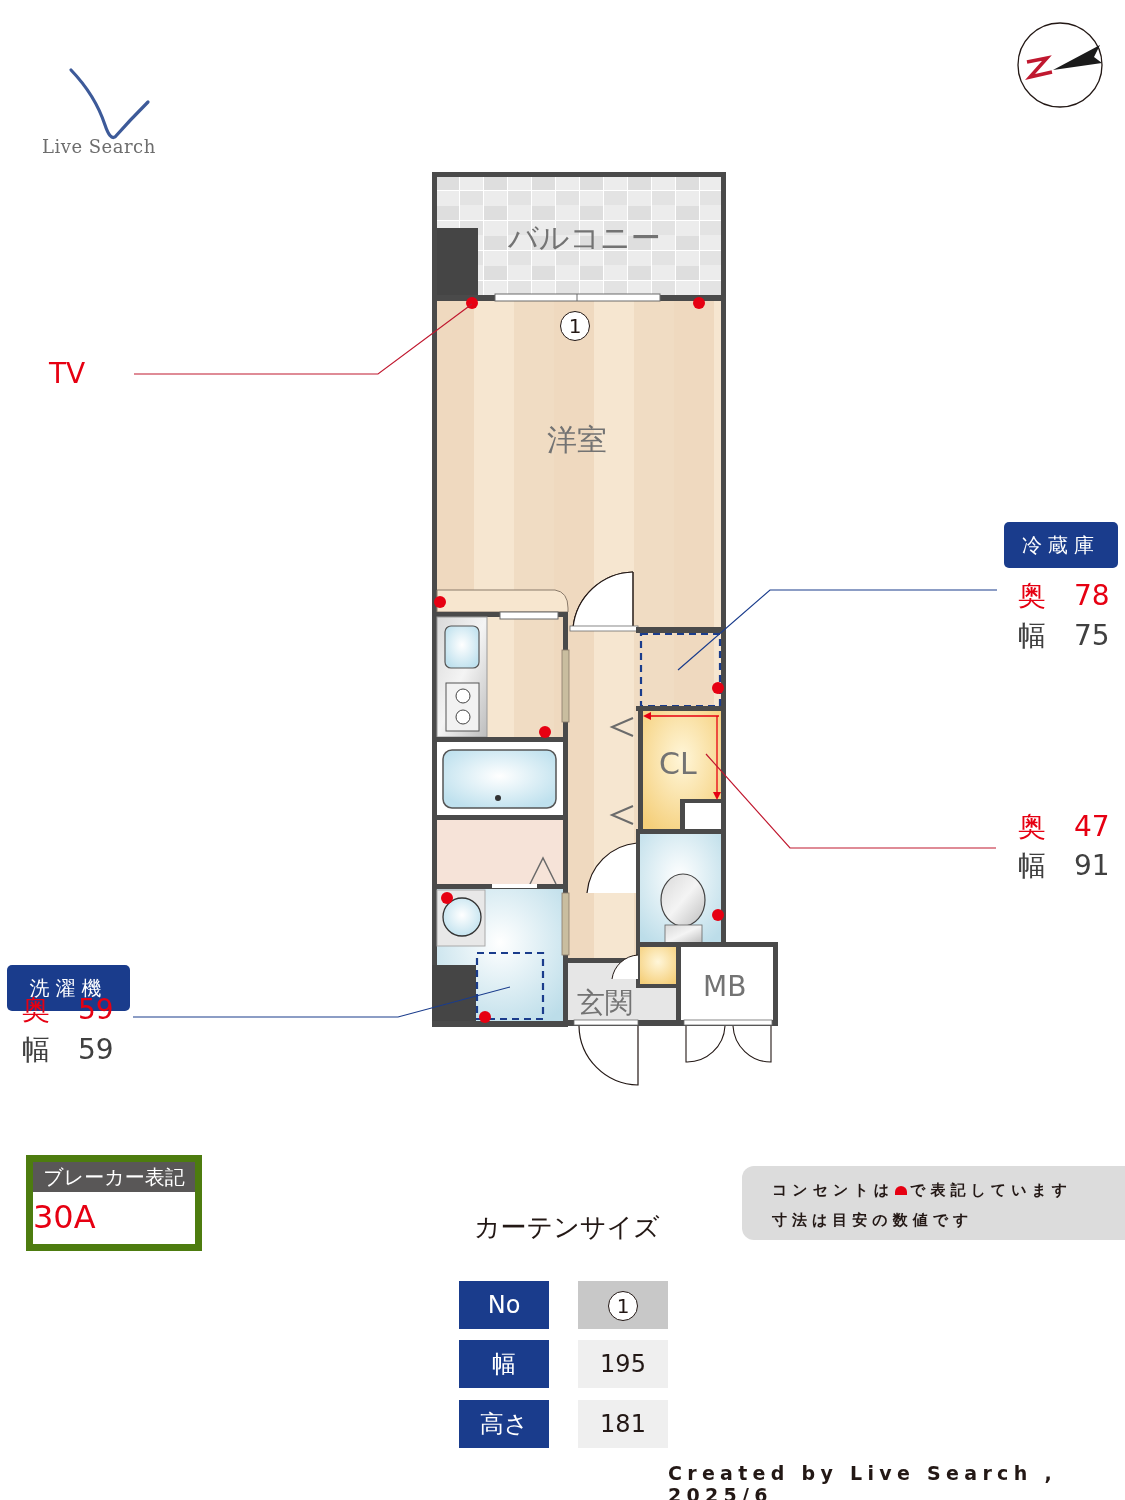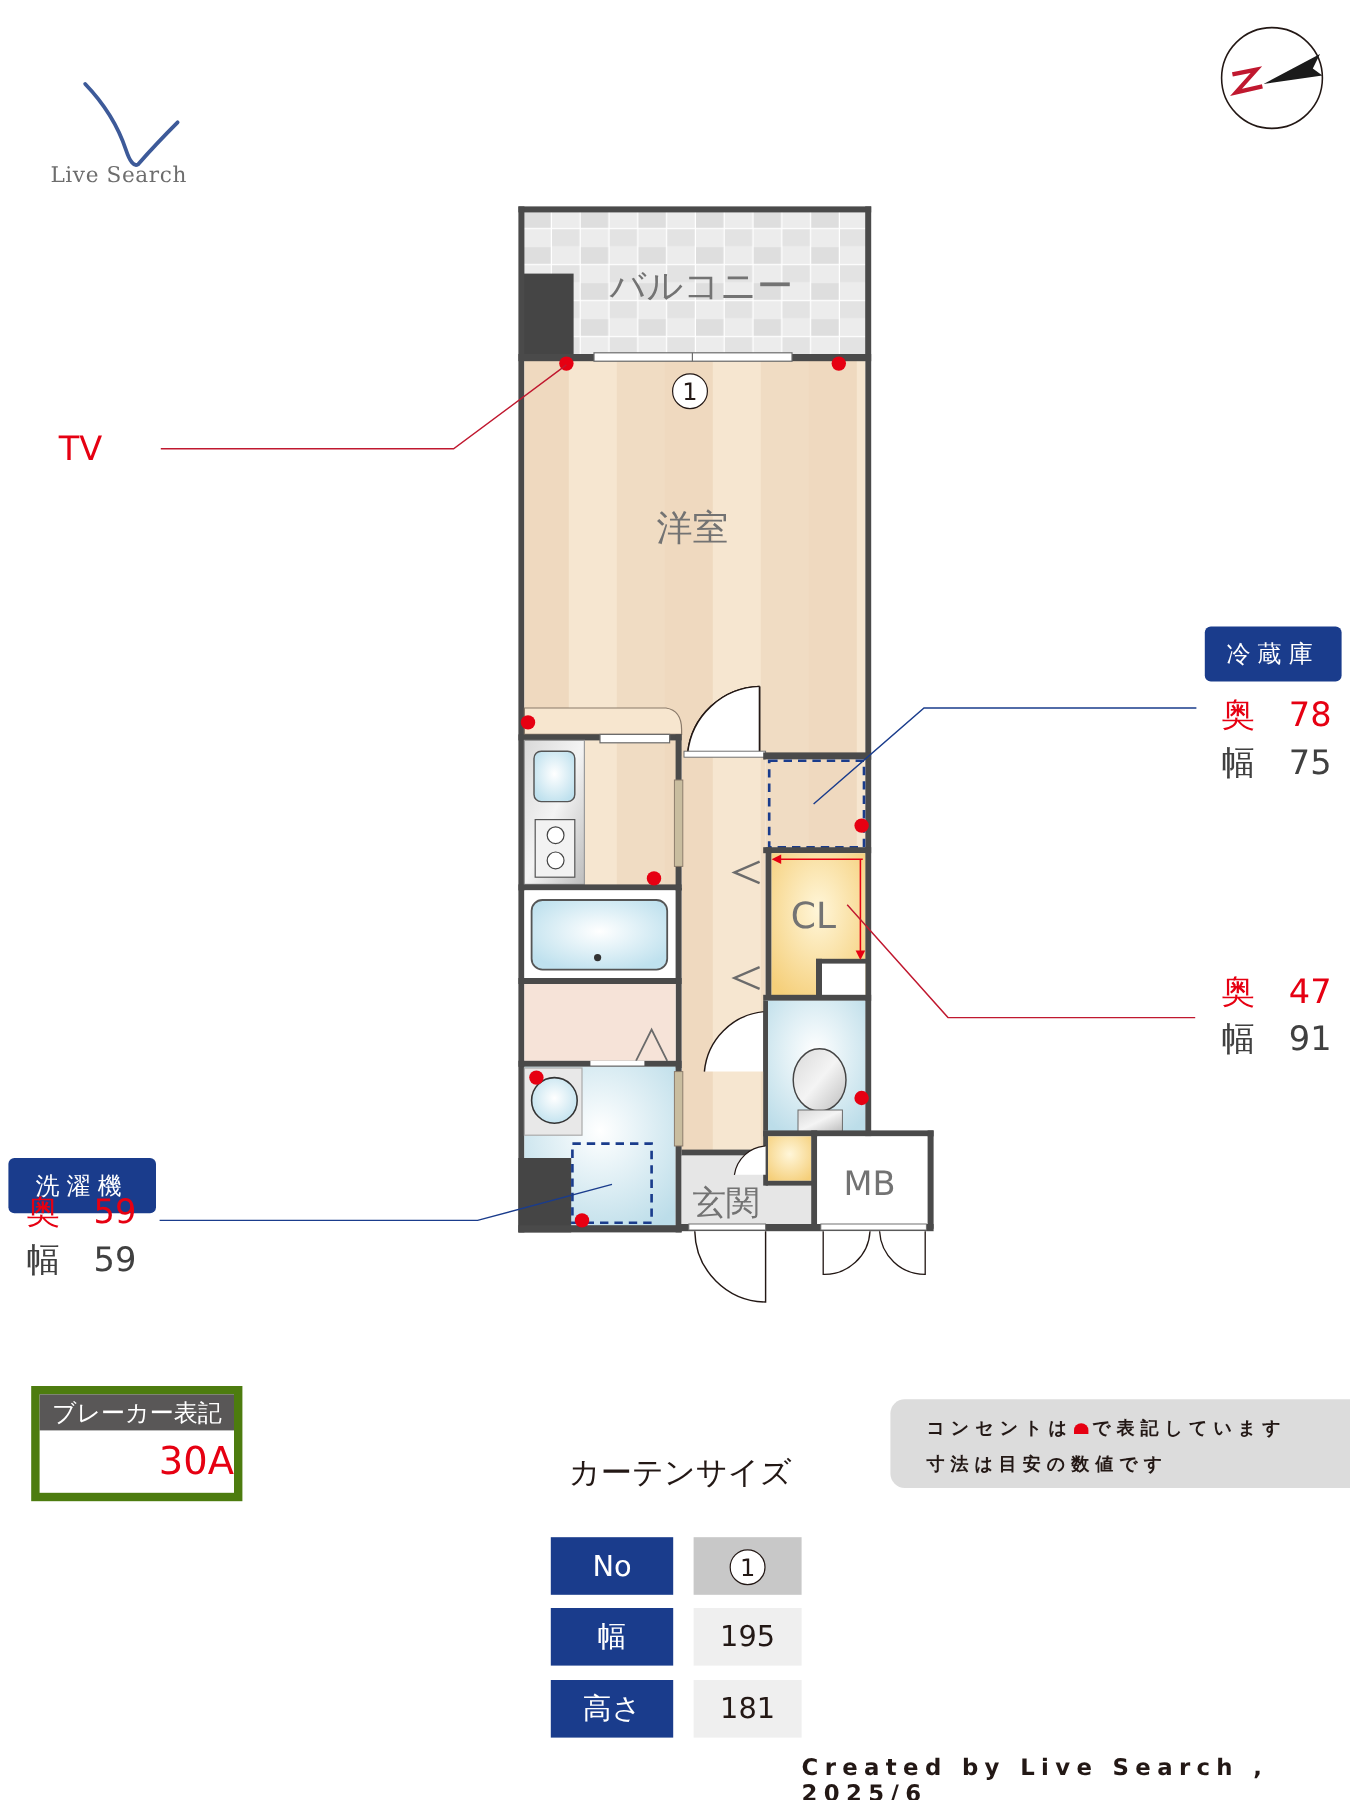--- a/index.html
+++ b/index.html
@@ -11,26 +11,26 @@
              font-size:18px;color:#6d6d6d;letter-spacing:0.5px;}
   .room-label{position:absolute;font-size:30px;color:#737373;white-space:nowrap;}
   .tag{position:absolute;background:#1a3c8c;color:#fff;border-radius:5px;font-size:20px;
        letter-spacing:6px;text-align:center;line-height:46px;height:46px;}
   .dim{position:absolute;font-size:28px;white-space:nowrap;}
   .dim .k{display:inline-block;width:56px;}
   .red{color:#e60012;}
   .blue{color:#404040;}
   .breaker{position:absolute;left:26px;top:1155px;width:162px;height:82px;border:7px solid #4d7c0f;}
   .breaker .hd{background:#595757;color:#fff;font-size:20px;text-align:center;height:30px;line-height:30px;}
-  .breaker .val{color:#e60012;font-size:32px;text-align:right;line-height:50px;}
+  .breaker .val{color:#e60012;font-size:32px;text-align:left;line-height:50px;}
   .note{position:absolute;left:742px;top:1166px;width:430px;height:74px;background:#dcdcdc;border-radius:12px;}
   .note div{position:absolute;left:30px;font-size:15px;letter-spacing:5px;color:#231815;font-weight:bold;}
   .note .dot{display:inline-block;width:12px;height:9px;background:#e60012;border-radius:6px 6px 0 0;margin:0 3px 0 1px;}
   .curtain-title{position:absolute;left:474px;top:1210px;font-size:26px;color:#231815;text-align:right;}
-  .ct-head{position:absolute;left:459px;width:102px;height:48px;background:#1a3c8c;color:#fff;
+  .ct-head{position:absolute;left:459px;width:90px;height:48px;background:#1a3c8c;color:#fff;
            font-size:24px;text-align:center;line-height:48px;}
   .ct-val{position:absolute;left:578px;width:90px;height:48px;background:#efefef;color:#231815;
           font-size:24px;text-align:center;line-height:48px;}
   .circ{display:inline-block;width:28px;height:28px;border:1.5px solid #231815;border-radius:50%;
         line-height:28px;font-size:20px;text-align:center;vertical-align:middle;background:#fff;}
   .footer{position:absolute;left:668px;top:1462px;font-size:19px;letter-spacing:5.3px;color:#231815;font-weight:bold;}
 </style>
 </head>
 <body>
 

